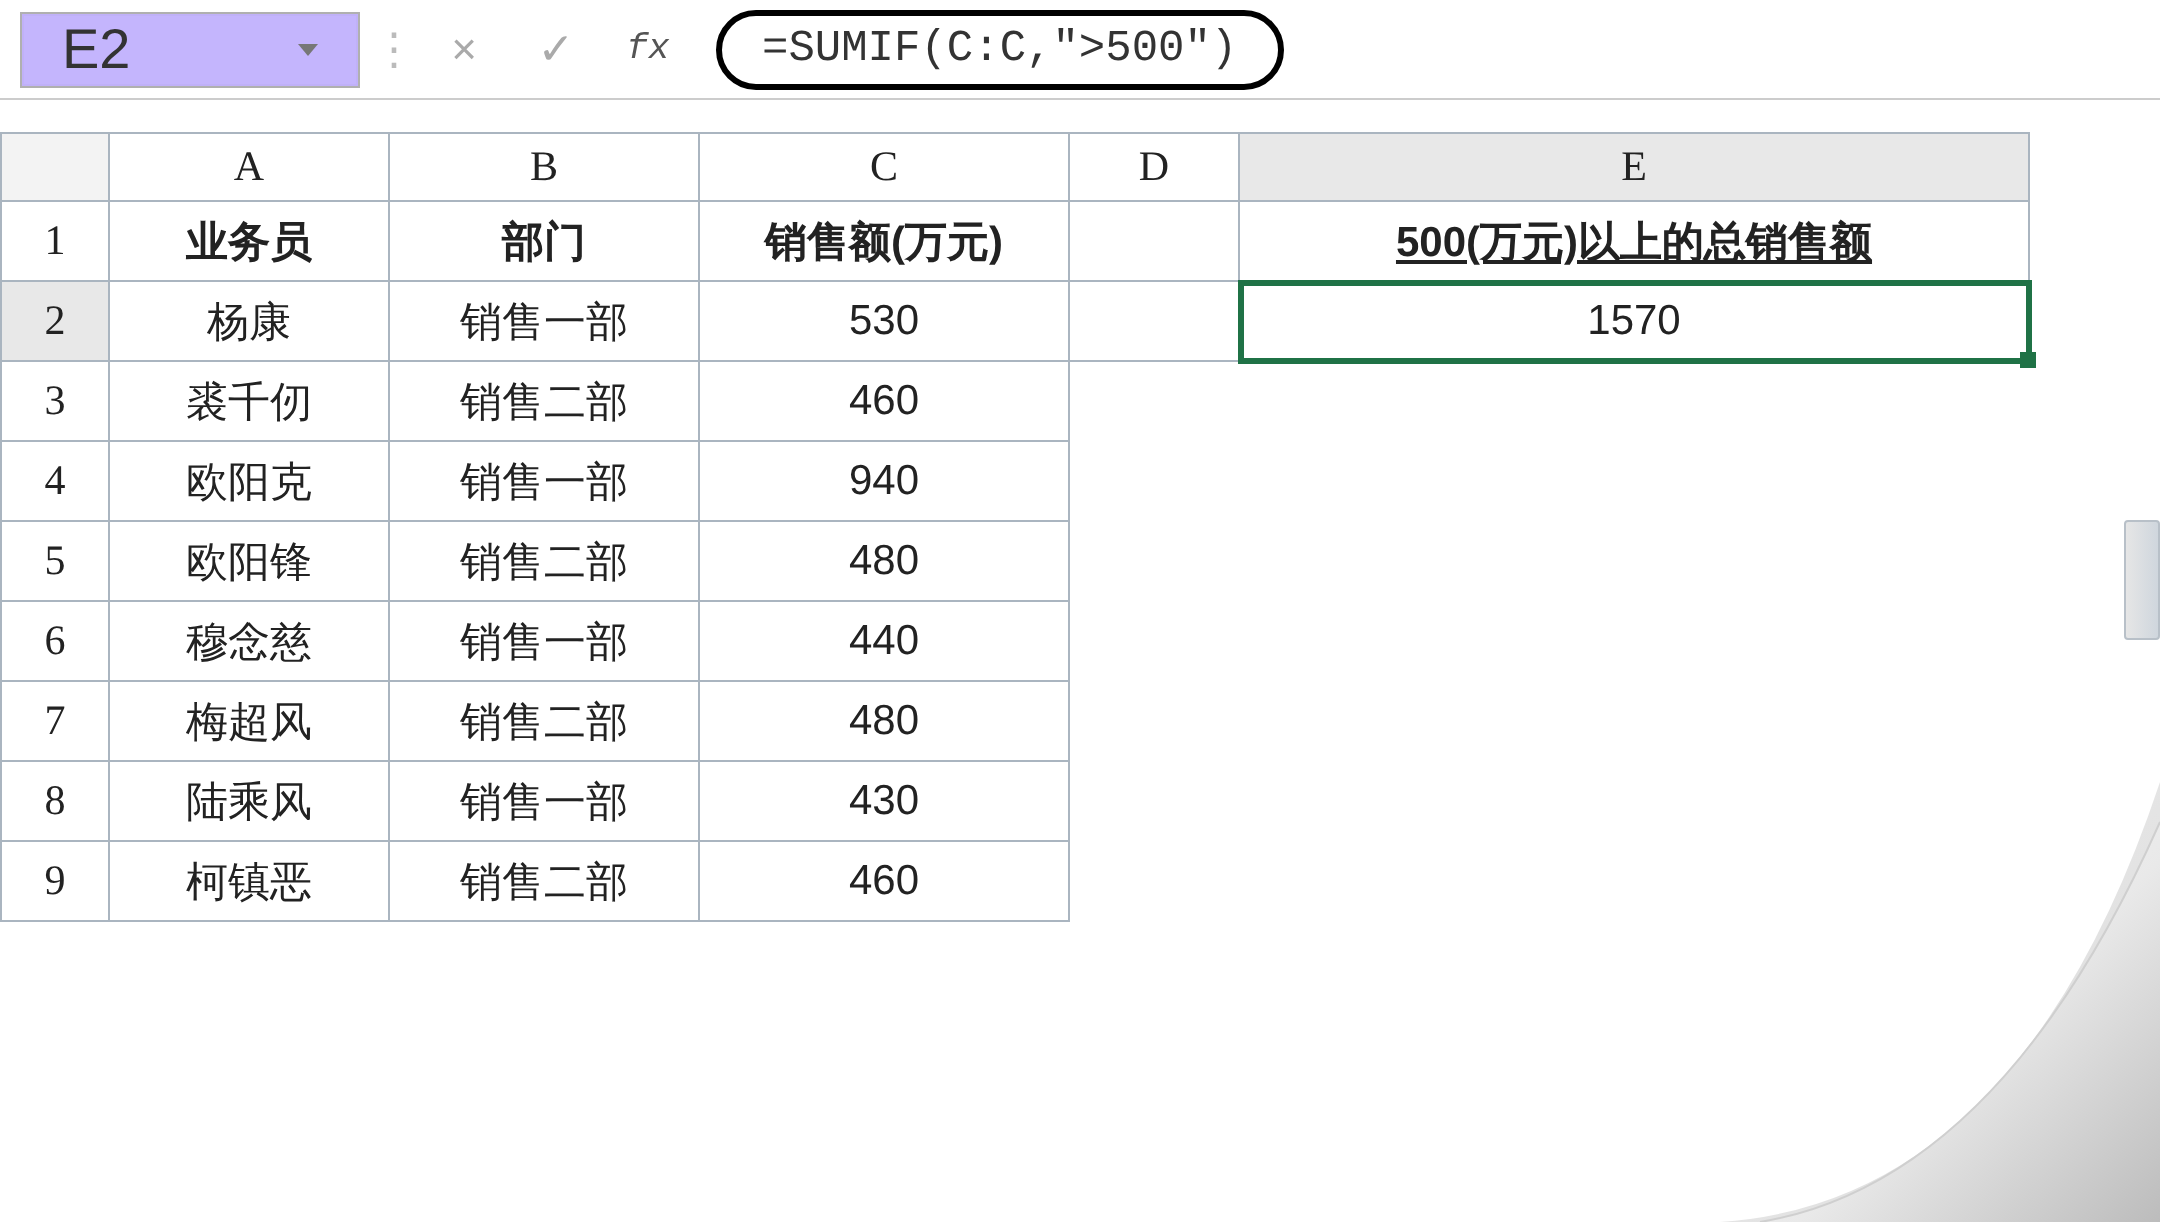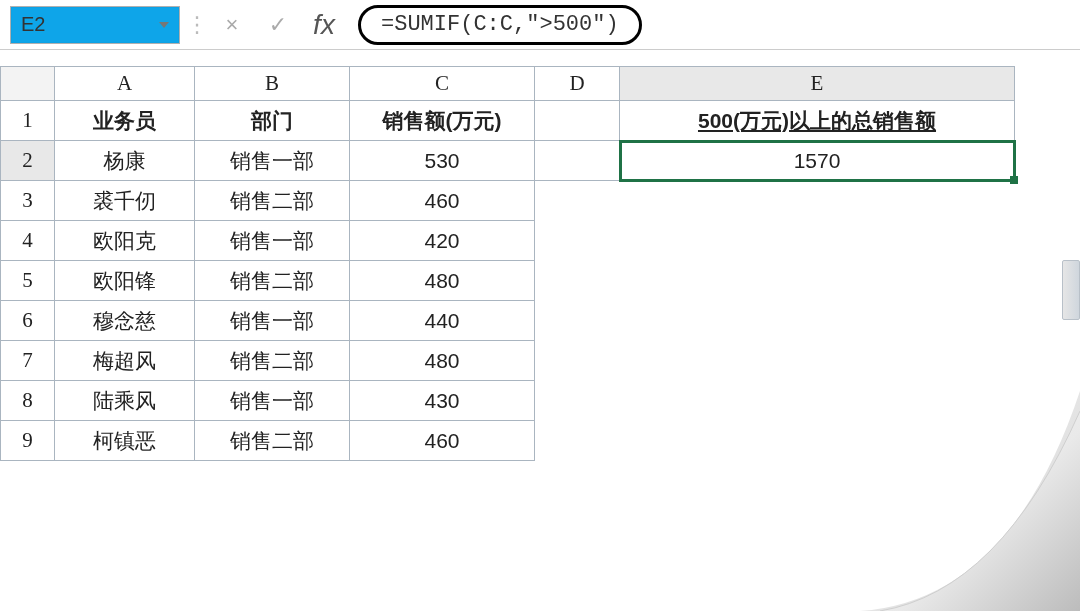--- a/index.html
+++ b/index.html
@@ -26,25 +26,25 @@
       padding: 5px 10px;
       gap: 6px;
       background: #fff;
       border-bottom: 1px solid #ccc;
     }
 
     .name-box {
       width: 170px;
       height: 38px;
       border: 1px solid #b0b0b0;
-      background: #0ea5e9;
+      background: #c4b5fd;
       display: flex;
       align-items: center;
-      padding: 0 10px;
-      font-size: 20px;
+      padding: 0 20px;
+      font-size: 28px;
       color: #333;
       position: relative;
       box-shadow: inset 0 0 0 1px rgba(0,0,0,0.02);
     }
 
     .name-box .dropdown-arrow {
       margin-left: auto;
       color: #666;
       width: 0;
       height: 0;
@@ -62,22 +62,22 @@
 
     .fx-button {
       width: 40px;
       text-align: center;
       color: #aaa;
       font-size: 22px;
     }
 
     .fx-label {
       font-style: italic;
-      font-family: Liberation Sans, sans-serif;
-      font-size: 28px;
+      font-family: Liberation Mono, monospace;
+      font-size: 18px;
       color: #555;
       width: 40px;
       text-align: center;
     }
 
     .formula-capsule {
       border: 3px solid #000;
       border-radius: 22px;
       padding: 3px 20px;
       font-family: "Consolas", "Courier New", monospace;
@@ -311,21 +311,21 @@
     <td>销售二部</td>
     <td>460</td>
     <td class="blank left-border"></td>
     <td class="e-blank"></td>
   </tr>
 
   <tr>
     <th class="row-head">4</th>
     <td>欧阳克</td>
     <td>销售一部</td>
-    <td class="pink">420</td>
+    <td class="pink">940</td>
     <td class="blank left-border"></td>
     <td class="e-blank"></td>
   </tr>
 
   <tr>
     <th class="row-head">5</th>
     <td>欧阳锋</td>
     <td>销售二部</td>
     <td>480</td>
     <td class="blank left-border"></td>

